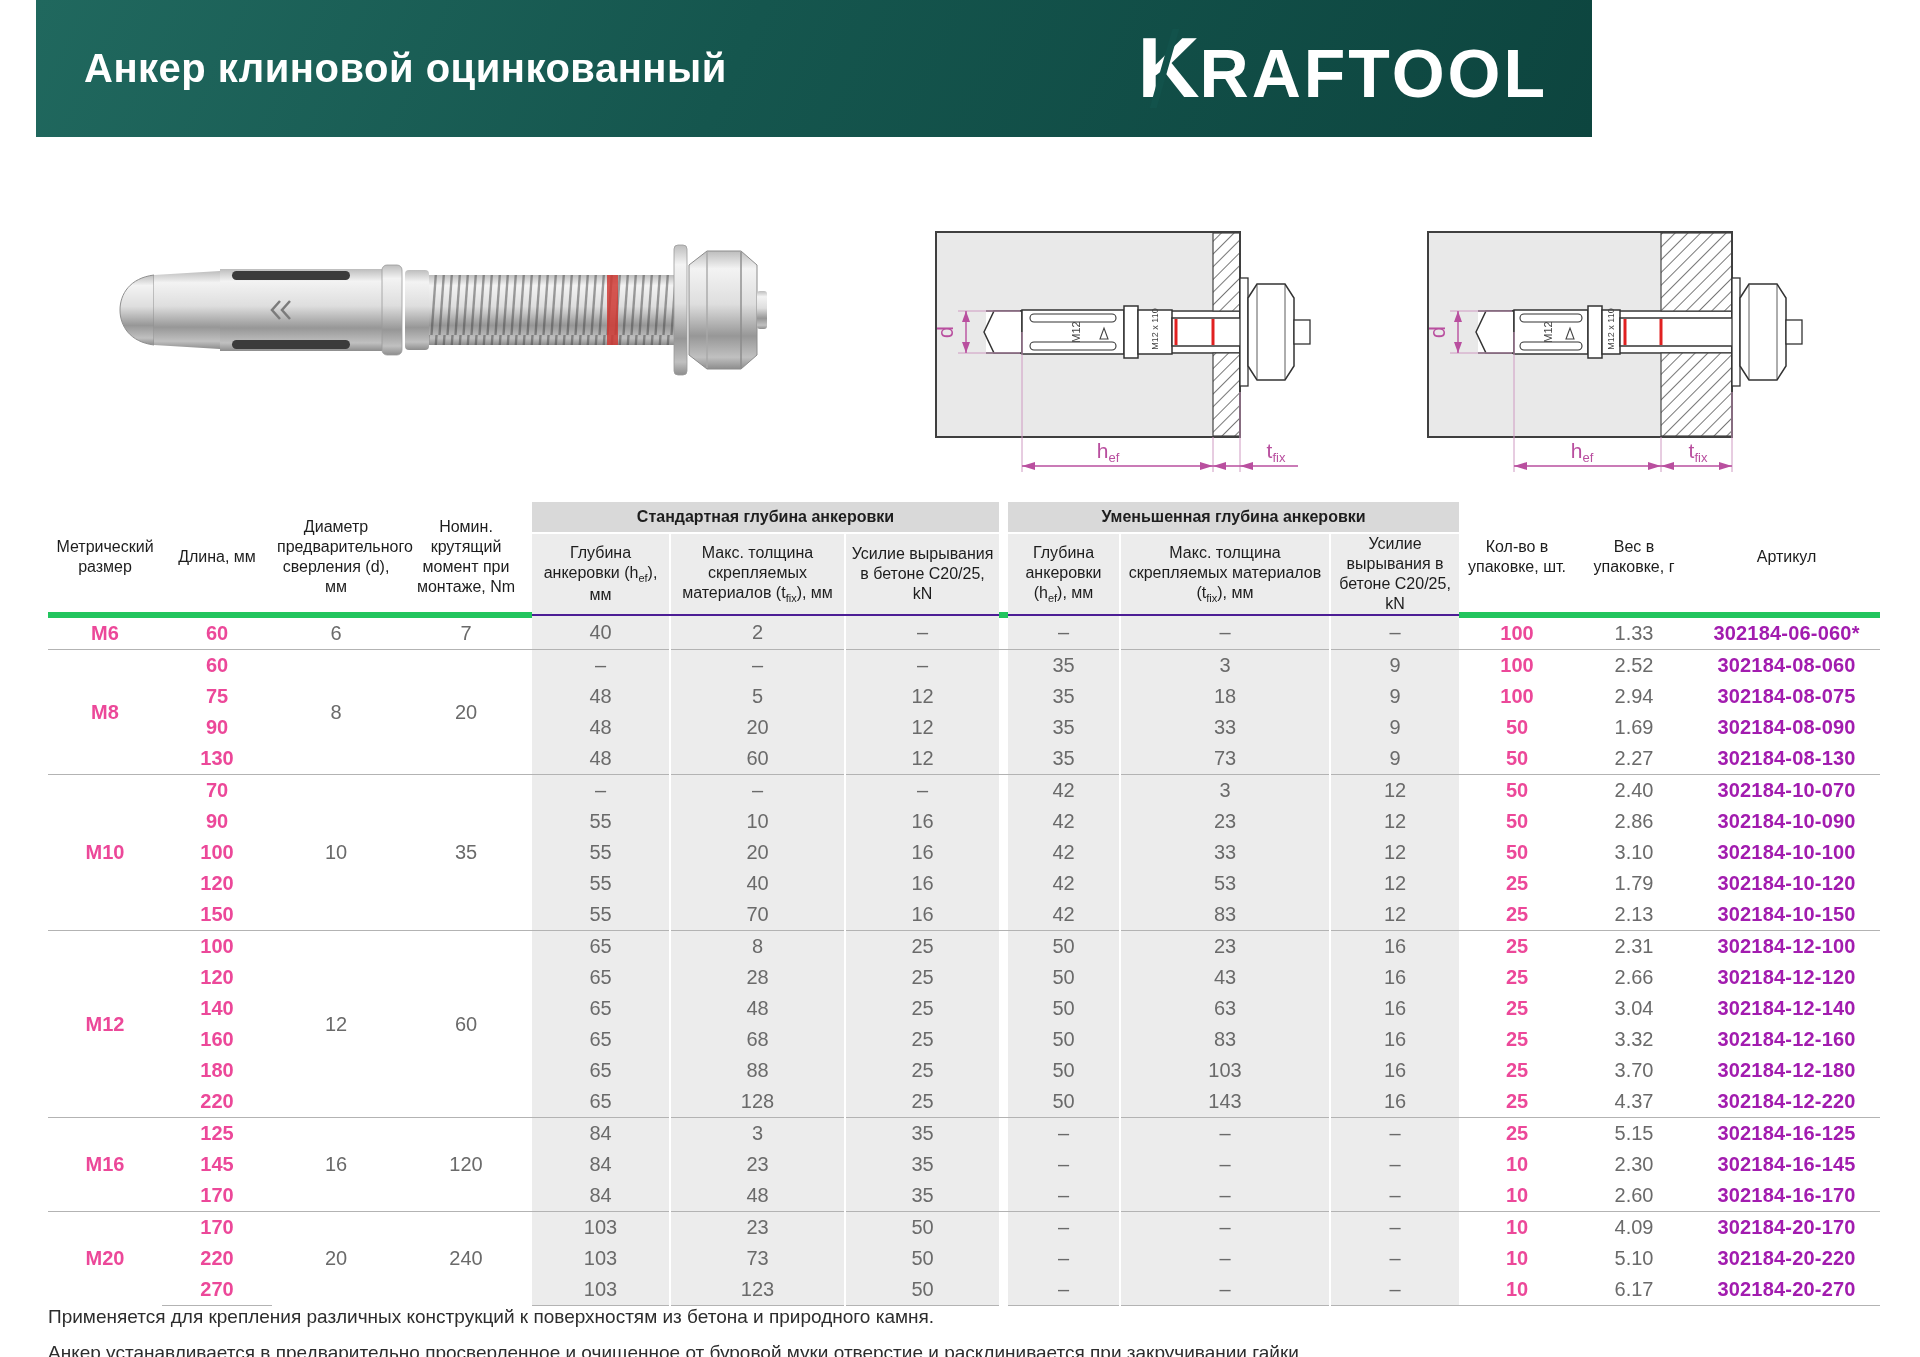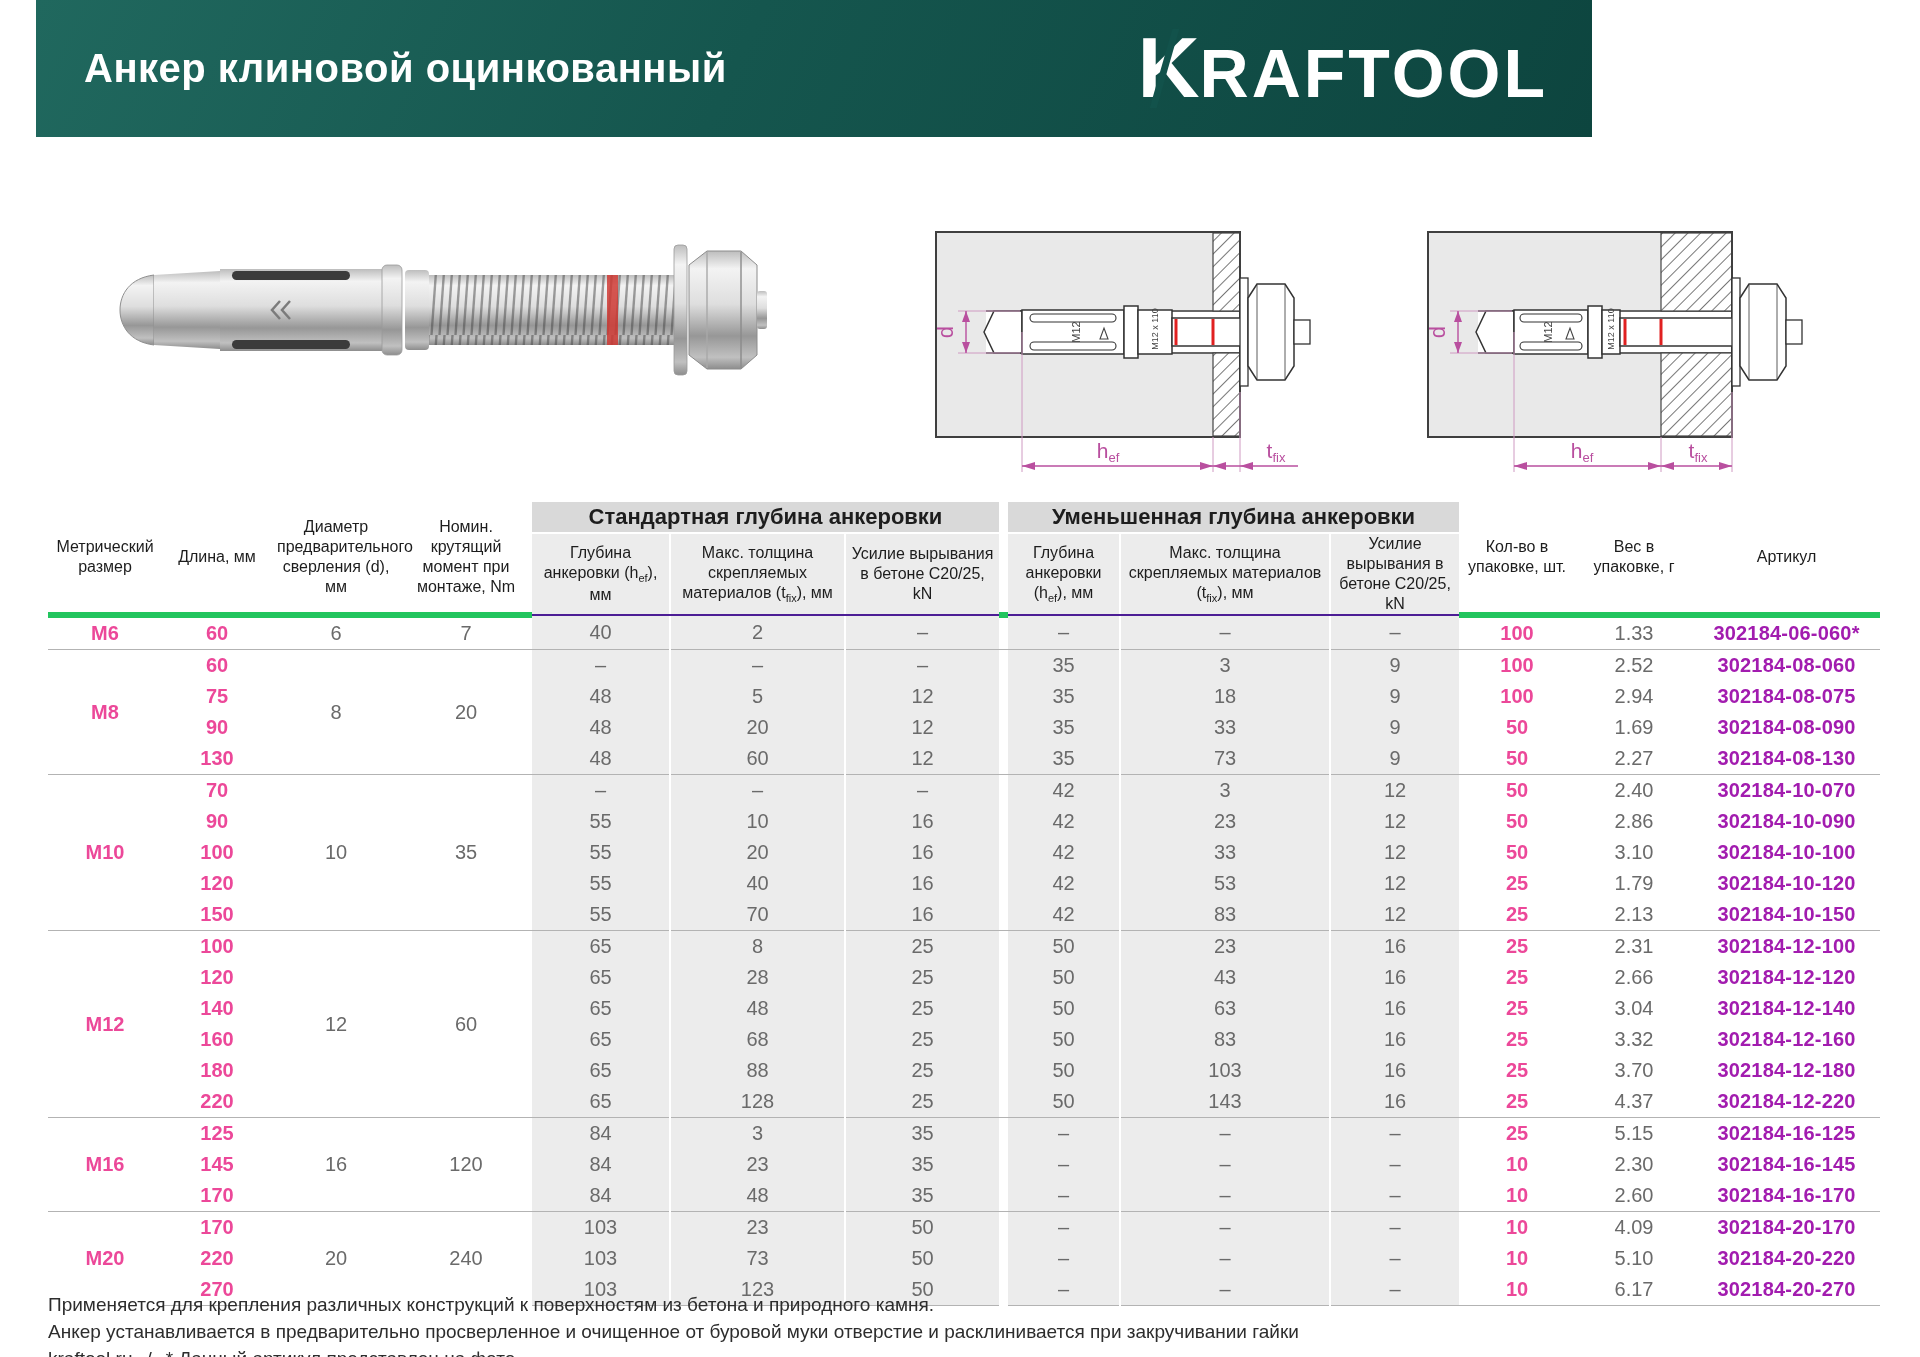--- a/index.html
+++ b/index.html
@@ -30,38 +30,38 @@
   
   .photo-wrap { position:absolute; left:110px; top:195px; }
   .diag1 { position:absolute; left:928px; top:182px; }
   .diag2 { position:absolute; left:1420px; top:182px; }
   
   .table-wrap { position:absolute; left:48px; top:502px; width:1832px; }
   table { border-collapse:collapse; table-layout:fixed; width:1832px; }
   th, td { padding:0; text-align:center; vertical-align:middle; }
   th { font-weight:400; font-size:16px; line-height:1.25; color:#1d1d1d; padding:0 5px; }
   th.gh {
-    background:#d9d9d9; font-weight:700; font-size:22px; height:30px;
+    background:#d9d9d9; font-weight:700; font-size:16px; height:30px;
     border-bottom:2px solid #ffffff; padding:0;
   }
   th.sh { height:53px; border-bottom:2px solid #4c1d95; }
   th.vh { border-bottom:6px solid #22c55e; }
   .gbg { background:#ececec; }
   .g2 { border-left:2px solid #ffffff; }
   sub { font-size:11px; }
   td { height:31px; font-size:20px; color:#222; }
   td.b  { font-weight:700; color:#ec4899; }
   td.gr { color:#6a6a6a; font-weight:400; }
   td.sb { font-weight:700; color:#a21caf; letter-spacing:0.2px; }
   tr.gf td { border-top:1px solid #b3b3b3; }
   tbody tr:first-child td { border-top:none; }
   tbody tr:last-child td { border-bottom:1px solid #b3b3b3; }
   
   .footer { position:absolute; left:48px; top:1291px; font-size:19px; color:#2d2d2d; }
-  .footer p { margin:4px 0 7px 0; line-height:1.05; }
+  .footer p { margin:16px 0 7px 0; line-height:1.05; }
   .footer .sep { margin:0 14px; }
 </style>
 </head>
 <body>
 
 <div class="band">
   <div class="band-title">Анкер клиновой оцинкованный</div>
   <div class="logo">
     <span class="logo-k">K</span>
       <span class="logo-rest">RAFTOOL</span>

